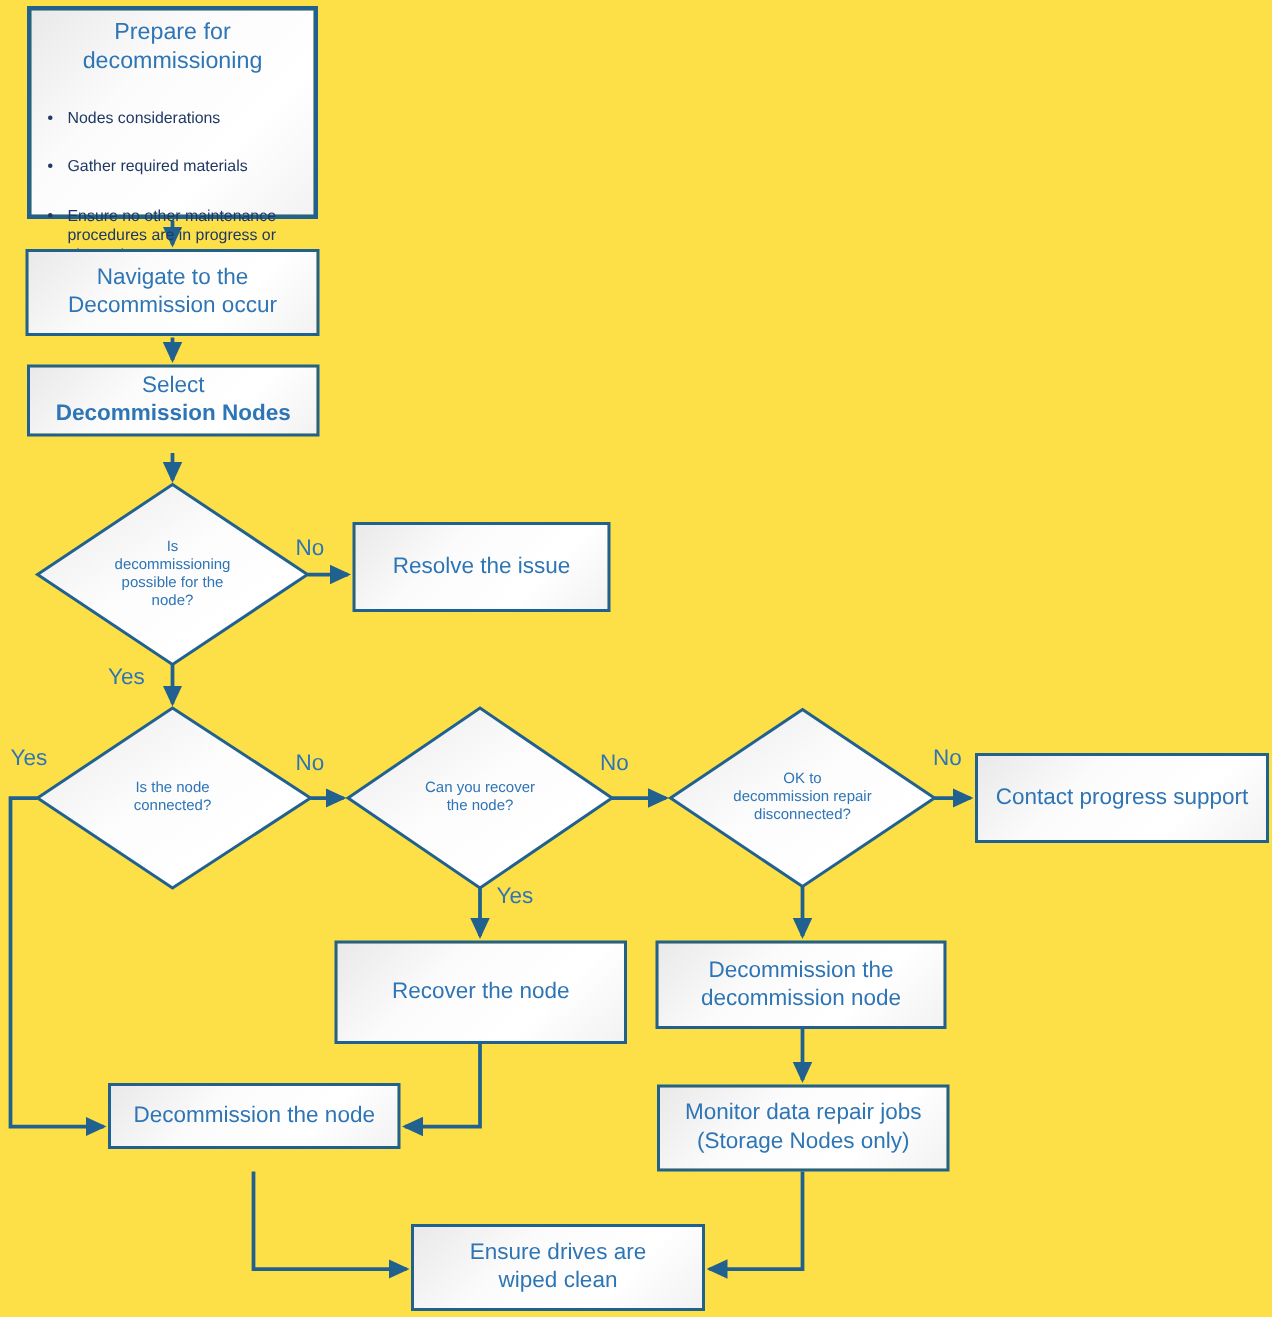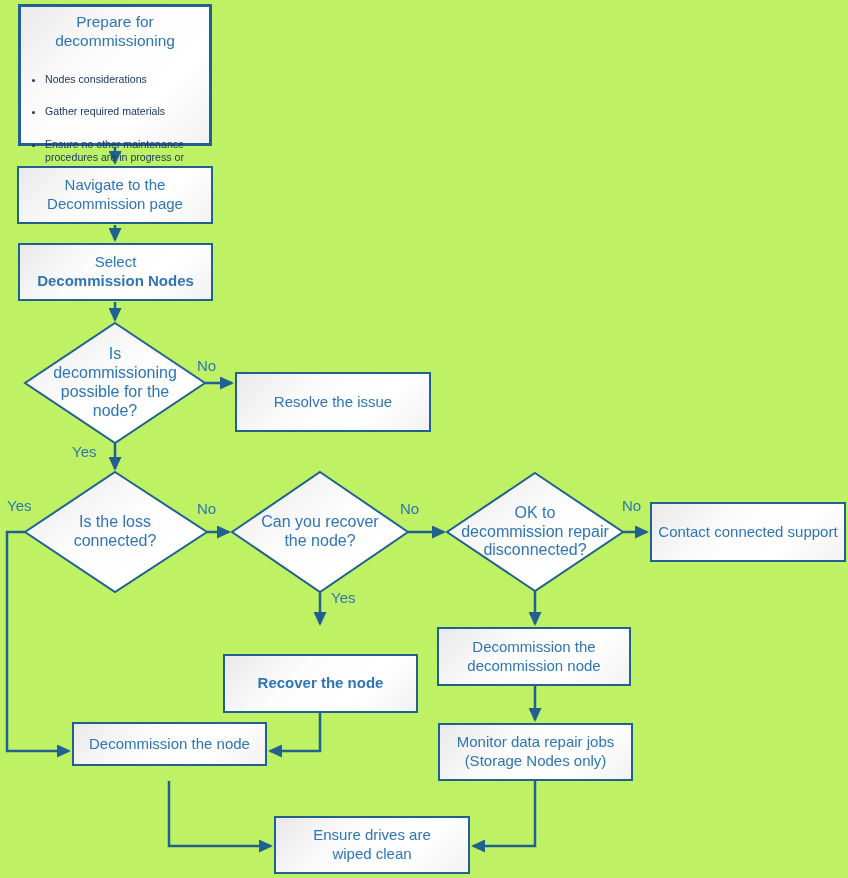--- a/index.html
+++ b/index.html
@@ -1,20 +1,20 @@
 <!DOCTYPE html>
 <html><head>
 <meta charset="utf-8">
 <style>
   html, body { margin: 0; padding: 0; background: #ffffff; }
   .canvas {
     position: relative;
     width: 848px;
     height: 878px;
-    background: #bef264;
+    background: #fde047;
     font-family: "Liberation Sans", sans-serif;
     overflow: hidden;
   }
   svg.wires { position: absolute; left: 0; top: 0; width: 848px; height: 878px; }
 
   .box {
     position: absolute;
     box-sizing: border-box;
     border: 2px solid #21618f;
     background: linear-gradient(135deg, #e9e9e9 0%, #fbfbfb 35%, #ffffff 70%, #f2f2f2 100%);
@@ -51,21 +51,21 @@
   }
   .sel-line2 { font-weight: bold; }
 
   .dlabel {
     position: absolute;
     display: flex;
     align-items: center;
     justify-content: center;
     text-align: center;
     color: #2e75b6;
-    font-size: 16px;
+    font-size: 10px;
     line-height: 1.18;
     white-space: pre-line;
   }
   .elabel {
     position: absolute;
     color: #2e75b6;
     font-size: 15px;
     white-space: nowrap;
   }
 </style>
@@ -118,49 +118,49 @@
 decommissioning</div>
     <ul class="bullets">
       <li>Nodes considerations</li>
       <li>Gather required materials</li>
       <li>Ensure no other maintenance procedures are in progress or planned</li>
       <li>Ensure no EC repair jobs are running</li>
     </ul>
   </div>
 
   <div class="box" style="left:17px; top:166px; width:196px; height:58px;">Navigate to the
-Decommission page</div>
+Decommission occur</div>
 
-  <div class="box" style="left:18px; top:243px; width:195px; height:58px;text-align:right;">
+  <div class="box" style="left:18px; top:243px; width:195px; height:48px;text-align:right;">
     <span>Select</span>
     <span class="sel-line2">Decommission Nodes</span>
   </div>
 
-  <div class="box" style="left:235px; top:372px; width:196px; height:60px;">Resolve the issue</div>
+  <div class="box" style="left:235px; top:348px; width:172px; height:60px;">Resolve the issue</div>
 
-  <div class="box" style="left:650px; top:502px; width:196px; height:60px;">Contact connected support</div>
+  <div class="box" style="left:650px; top:502px; width:196px; height:60px;">Contact progress support</div>
 
-  <div class="box" style="left:223px; top:654px; width:195px; height:59px;font-weight:bold;">Recover the node</div>
+  <div class="box" style="left:223px; top:627px; width:195px; height:69px;">Recover the node</div>
 
   <div class="box" style="left:437px; top:627px; width:194px; height:59px;">Decommission the
 decommission node</div>
 
   <div class="box" style="left:72px; top:722px; width:195px; height:44px;">Decommission the node</div>
 
   <div class="box" style="left:274px; top:816px; width:196px; height:58px;">Ensure drives are
 wiped clean</div>
 
   <div class="box" style="left:438px; top:723px; width:195px; height:58px;">Monitor data repair jobs
 (Storage Nodes only)</div>
 
   <div class="dlabel" style="left:35px; top:343px; width:160px; height:80px;">Is
 decommissioning
 possible for the
 node?</div>
-  <div class="dlabel" style="left:35px; top:505px; width:160px; height:54px;">Is the loss
+  <div class="dlabel" style="left:35px; top:505px; width:160px; height:54px;">Is the node
 connected?</div>
   <div class="dlabel" style="left:240px; top:505px; width:160px; height:54px;">Can you recover
 the node?</div>
   <div class="dlabel" style="left:450px; top:501px; width:170px; height:62px;">OK to
 decommission repair
 disconnected?</div>
 
   <div class="elabel" style="left:197px; top:357px;">No</div>
   <div class="elabel" style="left:72px; top:443px;">Yes</div>
   <div class="elabel" style="left:7px; top:497px;">Yes</div>

